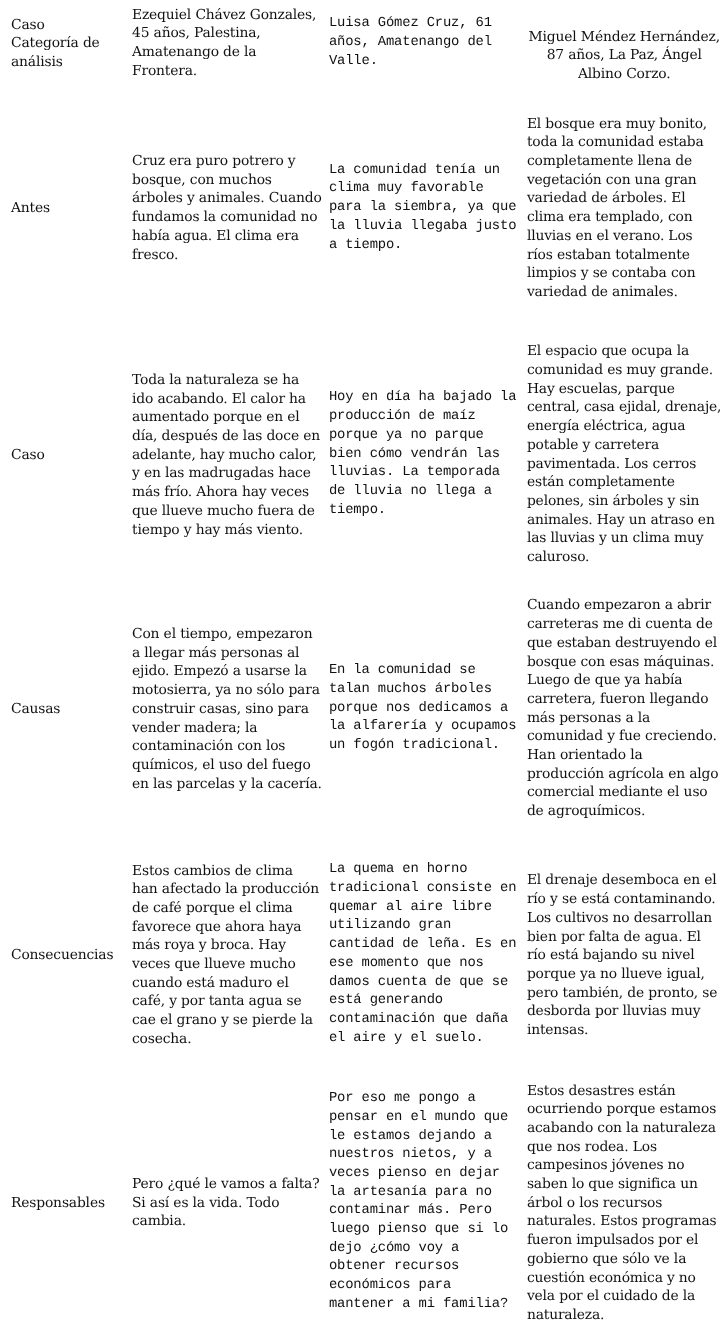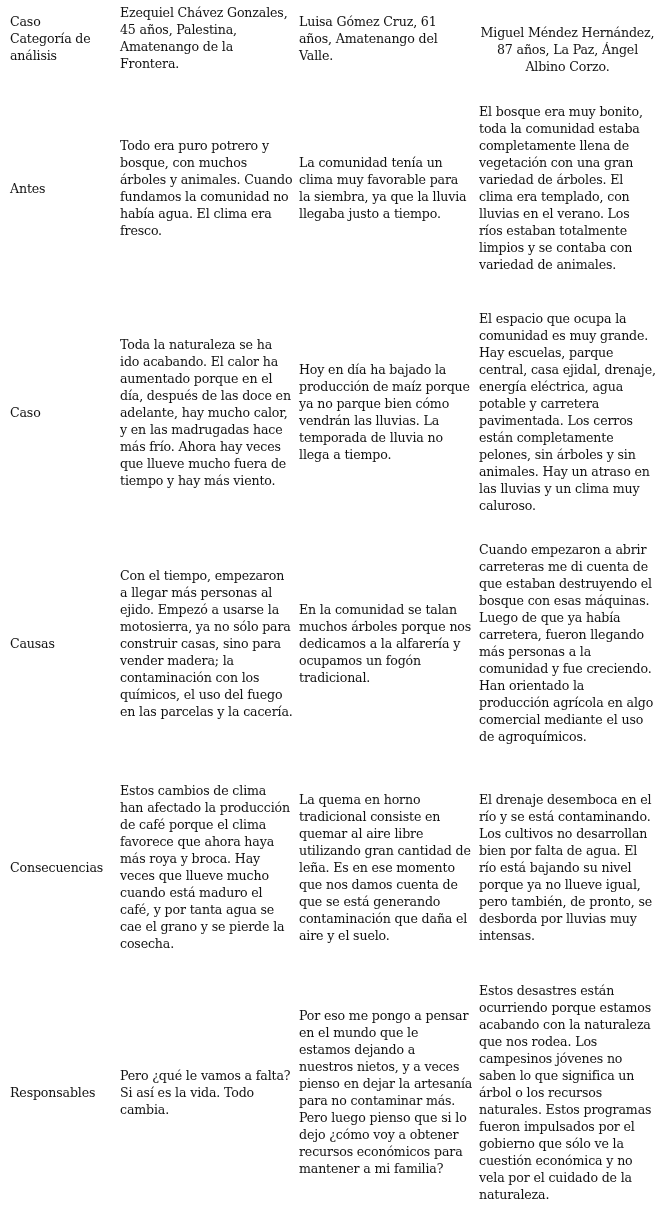--- a/index.html
+++ b/index.html
@@ -18,21 +18,21 @@
     vertical-align: middle;
     padding: 0 0 0 0;
     word-wrap: break-word;
   }
   col.c0 { width: 120px; }
   col.c1 { width: 179px; }
   col.c2 { width: 180px; }
   col.c3 { width: 177px; }
   td.cat { padding-left: 10px; }
   td.col1 { padding-left: 0px; padding-right: 6px; }
-  td.col2 { padding-left: 0px; padding-right: 6px; }
+  td.col2 { padding-left: 0px; padding-right: 6px; font-family: Liberation Mono, monospace; }
   td.col3 { padding-left: 0px; padding-right: 0px; }
   tr.r-head { height: 72px; }
   tr.r-head td { vertical-align: top; padding-top: 4px; }
   tr.r-head td.cat { padding-top: 13px; }
   tr.r-head td.col2 { padding-top: 13px; }
   tr.r-head td.col3 { padding-top: 24px; text-align: center; }
   tr.r-antes { height: 226px; }
   tr.r-ahora { height: 222px; }
   tr.r-causas { height: 240px; }
   tr.r-cons { height: 208px; }
@@ -54,21 +54,21 @@
         <div>Caso</div>
         <div>Categoría de análisis</div>
       </td>
       <td class="col1">Ezequiel Chávez Gonzales, 45 años, Palestina, Amatenango de la Frontera.</td>
       <td class="col2">Luisa Gómez Cruz, 61 años, Amatenango del Valle.</td>
       <td class="col3">Miguel Méndez Hernández, 87 años, La Paz, Ángel Albino Corzo.</td>
     </tr>
 
     <tr class="r-antes">
       <td class="cat">Antes</td>
-      <td class="col1">Todo era puro potrero y bosque, con muchos árboles y animales. Cuando fundamos la comunidad no había agua. El clima era fresco.</td>
+      <td class="col1">Cruz era puro potrero y bosque, con muchos árboles y animales. Cuando fundamos la comunidad no había agua. El clima era fresco.</td>
       <td class="col2">La comunidad tenía un clima muy favorable para la siembra, ya que la lluvia llegaba justo a tiempo.</td>
       <td class="col3">El bosque era muy bonito, toda la comunidad estaba completamente llena de vegetación con una gran variedad de árboles. El clima era templado, con lluvias en el verano. Los ríos estaban totalmente limpios y se contaba con variedad de animales.</td>
     </tr>
 
     <tr class="r-ahora">
       <td class="cat">Caso</td>
       <td class="col1">Toda la naturaleza se ha ido acabando. El calor ha aumentado porque en el día, después de las doce en adelante, hay mucho calor, y en las madrugadas hace más frío. Ahora hay veces que llueve mucho fuera de tiempo y hay más viento.</td>
       <td class="col2">Hoy en día ha bajado la producción de maíz porque ya no parque bien cómo vendrán las lluvias. La temporada de lluvia no llega a tiempo.</td>
       <td class="col3">El espacio que ocupa la comunidad es muy grande. Hay escuelas, parque central, casa ejidal, drenaje, energía eléctrica, agua potable y carretera pavimentada. Los cerros están completamente pelones, sin árboles y sin animales. Hay un atraso en las lluvias y un clima muy caluroso.</td>
     </tr>

